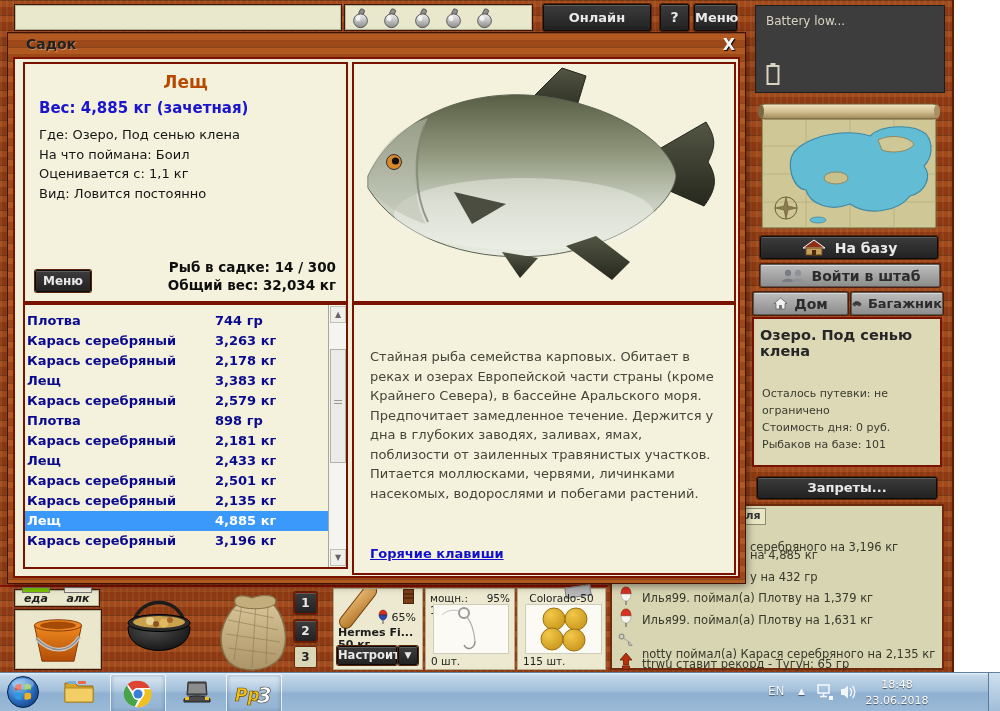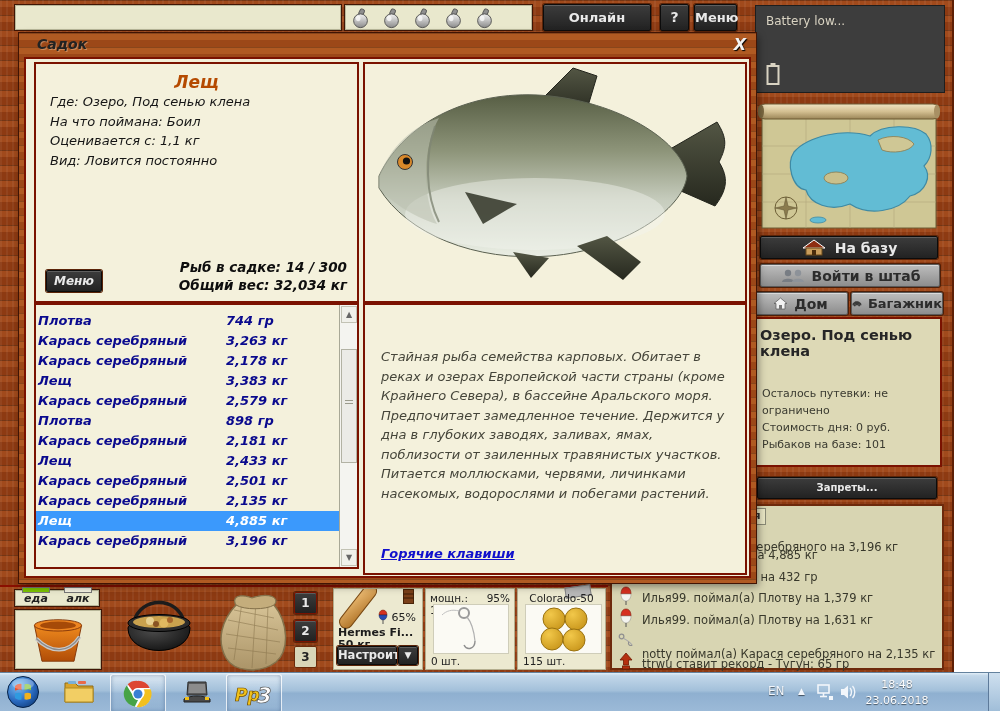--- a/index.html
+++ b/index.html
@@ -23,25 +23,25 @@
     box-shadow:0 0 0 1px #4f1e06, inset 0 1px 0 rgba(255,255,255,.45);
     font-weight:bold;text-align:center;border-radius:2px;display:flex;align-items:center;justify-content:center;gap:6px;}
   .beige{background:#e9e8cd;border:1px solid #3f1505;box-shadow:inset 0 0 0 1px #b9b89a;}
   
   .tb-box1{left:14px;top:4px;width:326px;height:25px;}
   .tb-box2{left:344px;top:4px;width:181px;height:25px;display:flex;align-items:center;padding-left:6px;gap:12px;}
   .btn-online{left:543px;top:4px;width:106px;height:25px;line-height:25px;font-size:13px;}
   .btn-help{left:660px;top:4px;width:27px;height:25px;line-height:25px;font-size:14px;}
   .btn-menu-top{left:694px;top:4px;width:41px;height:25px;line-height:25px;font-size:13px;}
   
-  .dialog{left:19px;top:33px;width:737px;height:550px;z-index:10;
+  .dialog{left:8px;top:33px;width:737px;height:550px;z-index:10;
     background:
       repeating-linear-gradient(180deg, rgba(0,0,0,0.22) 0 1px, rgba(0,0,0,0) 1px 14px),
       repeating-linear-gradient(180deg, #b05a22 0 7px, #9c4818 7px 14px), #a24c1a;
-    box-shadow:0 0 0 1px #401404, 2px 3px 8px rgba(0,0,0,.45);font-style:italic;}
+    box-shadow:0 0 0 1px #401404, 2px 3px 8px rgba(0,0,0,.45);}
   .dialog-title{position:absolute;left:18px;top:3px;height:20px;font-size:14px;font-weight:bold;
     color:#222;text-shadow:1px 1px 0 rgba(255,230,200,.35);}
   .dialog-close{position:absolute;right:10px;top:2px;font-size:16px;font-weight:bold;color:#f3f3f3;
     text-shadow:1px 1px 1px #000;}
   .dialog-body{position:absolute;left:5px;right:5px;top:24px;bottom:5px;
     background:#f2efd9;border:2px solid #7a1200;}
   .panel{position:absolute;background:#f4f1dc;border:2px solid #7a1200;}
   .p-info{left:8px;top:3px;width:321px;height:237px;}
   .p-img{left:337px;top:3px;width:380px;height:237px;overflow:hidden;}
   .p-list{left:8px;top:244px;width:321px;height:262px;}
@@ -70,21 +70,21 @@
     color:#d9d3c2;font-size:12px;padding:8px 0 0 10px;box-sizing:border-box;z-index:2;}
   .bat-icon{position:absolute;left:10px;bottom:6px;}
   .map{left:758px;top:100px;width:182px;height:133px;z-index:2;}
   .btn-base{left:760px;top:236px;width:176px;height:21px;z-index:2;display:flex;align-items:center;justify-content:center;gap:8px;font-size:14px;}
   .btn-hq{left:760px;top:264px;width:178px;height:21px;font-size:14px;z-index:2;}
   .btn-home{left:753px;top:292px;width:93px;height:21px;font-size:14px;z-index:2;}
   .btn-trunk{left:851px;top:292px;width:90px;height:21px;font-size:13px;z-index:2;}
   .location{left:752px;top:317px;width:190px;height:150px;background:#ddd9b6;border:2px solid #7a1200;z-index:2;box-sizing:border-box;}
   .loc-title{margin:8px 6px 0 6px;font-size:14.5px;font-weight:bold;color:#262626;}
   .loc-lines{position:absolute;left:8px;top:66px;font-size:11px;color:#3a3a30;line-height:1.55;}
-  .btn-bans{left:757px;top:477px;width:178px;height:20px;line-height:20px;font-size:10px;z-index:2;}
+  .btn-bans{left:757px;top:477px;width:178px;height:20px;line-height:20px;font-size:13px;z-index:2;}
   
   .chat{left:610px;top:504px;width:334px;height:166px;background:#d8d5b2;border:2px solid #6d2a0c;
     box-sizing:border-box;z-index:1;}
   .chat-tab{position:absolute;left:128px;top:2px;width:24px;height:15px;background:#e9e6c4;border:1px solid #8a8a76;
     font-size:11px;font-weight:bold;color:#333;text-align:center;line-height:14px;}
   .cmsg{position:absolute;font-size:11.5px;color:#38382b;white-space:nowrap;}
   .cicon{position:absolute;left:6px;width:16px;}
   
   .redline{left:0;top:585px;width:608px;height:2px;background:#8a0f00;z-index:1;}
   .meters{left:14px;top:589px;width:86px;height:18px;z-index:1;display:flex;align-items:flex-end;justify-content:space-around;padding-bottom:1px;box-sizing:border-box;}
@@ -212,20 +212,21 @@
   <div class="abs dbtn btn-help">?</div>
   <div class="abs dbtn btn-menu-top">Меню</div>
 
   <div class="abs dialog">
     <div class="dialog-title">Садок</div>
     <div class="dialog-close">X</div>
     <div class="dialog-body">
 
       <div class="panel p-info">
         <div class="fish-title">Лещ</div>
+        <div class="fish-weight">Вес: 4,885 кг (зачетная)</div>
         <div class="fish-line">Где: Озеро, Под сенью клена</div>
         <div class="fish-line">На что поймана: Боил</div>
         <div class="fish-line">Оценивается с: 1,1 кг</div>
         <div class="fish-line">Вид: Ловится постоянно</div>
         <div class="dbtn btn-menu-info">Меню</div>
         <div class="counts">
           <div>Рыб в садке: 14 / 300</div>
           <div>Общий вес: 32,034 кг</div>
         </div>
       </div>

